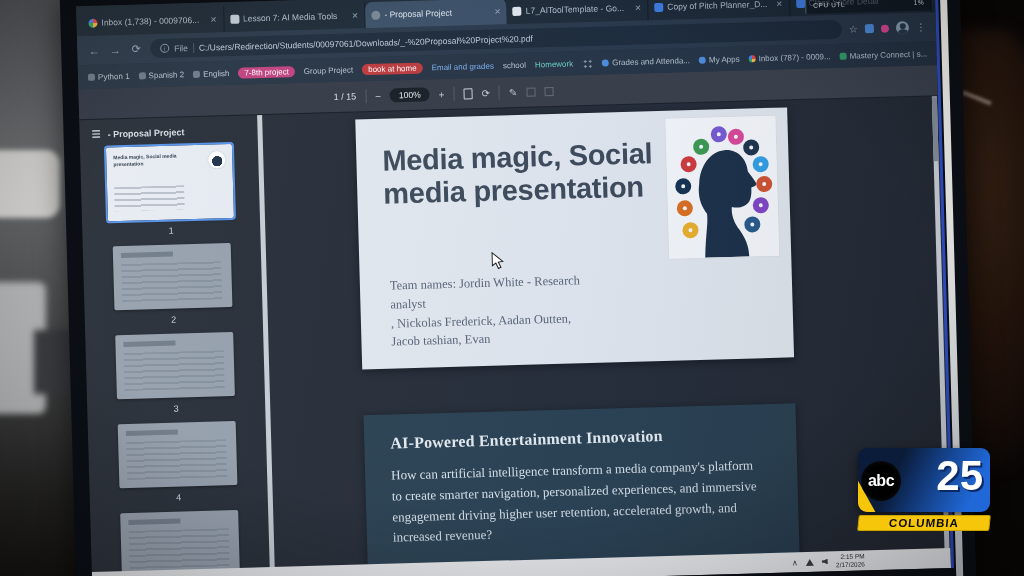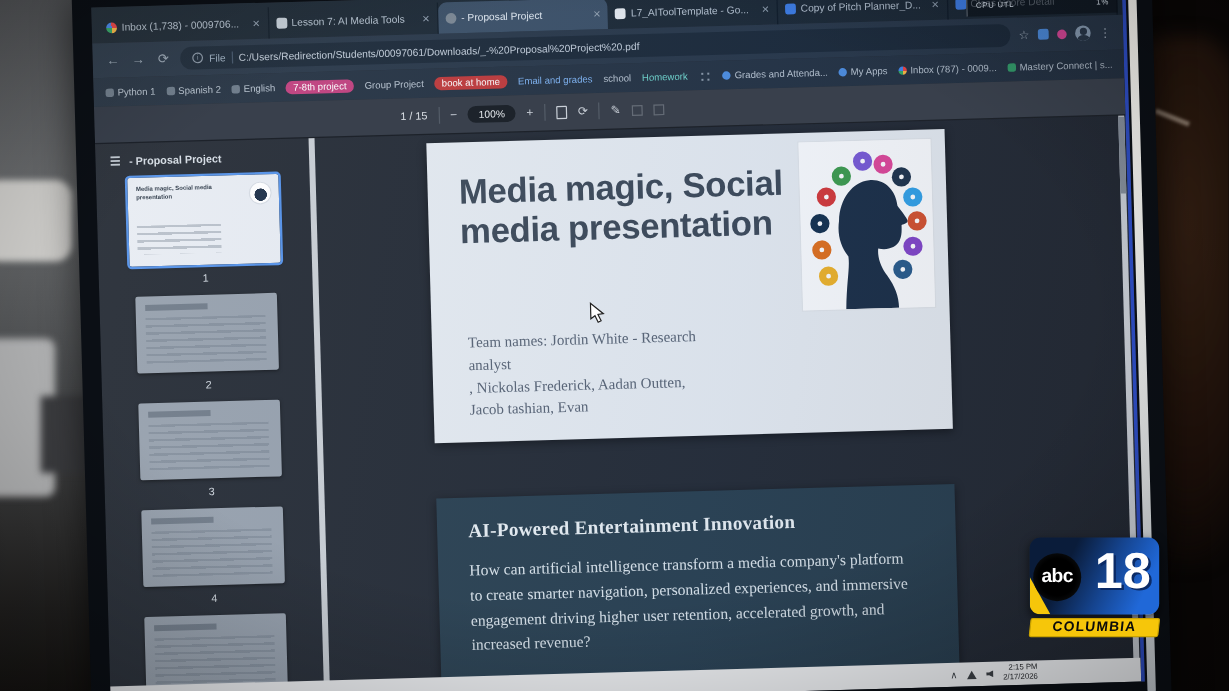--- a/index.html
+++ b/index.html
@@ -145,21 +145,21 @@
   .spk-ic { width:6px; height:6px; background:#3a3f45; clip-path:polygon(0 30%, 40% 30%, 100% 0, 100% 100%, 40% 70%, 0 70%); }
   .clock { text-align:right; font-size:6.5px; line-height:1.25; color:#26292d; }
 
   
   .gpu-overlay { position:absolute; top:2px; right:4px; width:126px; background:rgba(10,15,22,.55);
                  border-left:1px solid #5a6470; padding:3px 7px; z-index:6; }
   .gpu-row { display:flex; justify-content:space-between; font-size:6.5px; letter-spacing:.6px;
              color:#cfd8e2; line-height:1.55; }
 
   
-  .abc-logo { position:absolute; left:858px; top:448px; width:108px; z-index:70; }
+  .abc-logo { position:absolute; left:858px; top:448px; width:132px; z-index:70; }
   .abc-box { height:64px; border-radius:9px; position:relative; overflow:hidden;
              background:linear-gradient(115deg,#0a1c3a 30%, #15448f 58%, #2068d8 85%);
              box-shadow:0 3px 8px rgba(0,0,0,.55); }
   .abc-wedge { position:absolute; left:0; bottom:0; width:30px; height:46px; background:#f6c60a;
                clip-path:polygon(0 100%, 0 32%, 58% 100%); }
   .abc-disc { position:absolute; left:3px; top:13px; width:40px; height:40px; border-radius:50%;
               background:radial-gradient(circle,#000 55%, #15181c 100%); display:flex; align-items:center;
               justify-content:center; color:#fff; font-weight:bold; font-size:16px; letter-spacing:-0.5px; }
   .abc-num { position:absolute; right:7px; top:3px; font-size:42px; font-weight:bold; color:#fff;
              text-shadow:2px 2px 0 #0a2a66; line-height:1.2; }
@@ -441,18 +441,18 @@
         </div>
       </div>
 
     </div>
   </div>
 
   <div class="abc-logo">
     <div class="abc-box">
       <div class="abc-wedge"></div>
       <div class="abc-disc">abc</div>
-      <div class="abc-num">18</div>
+      <div class="abc-num">25</div>
     </div>
     <div class="abc-bar">COLUMBIA</div>
   </div>
 
 </div>
 
 </body></html>

